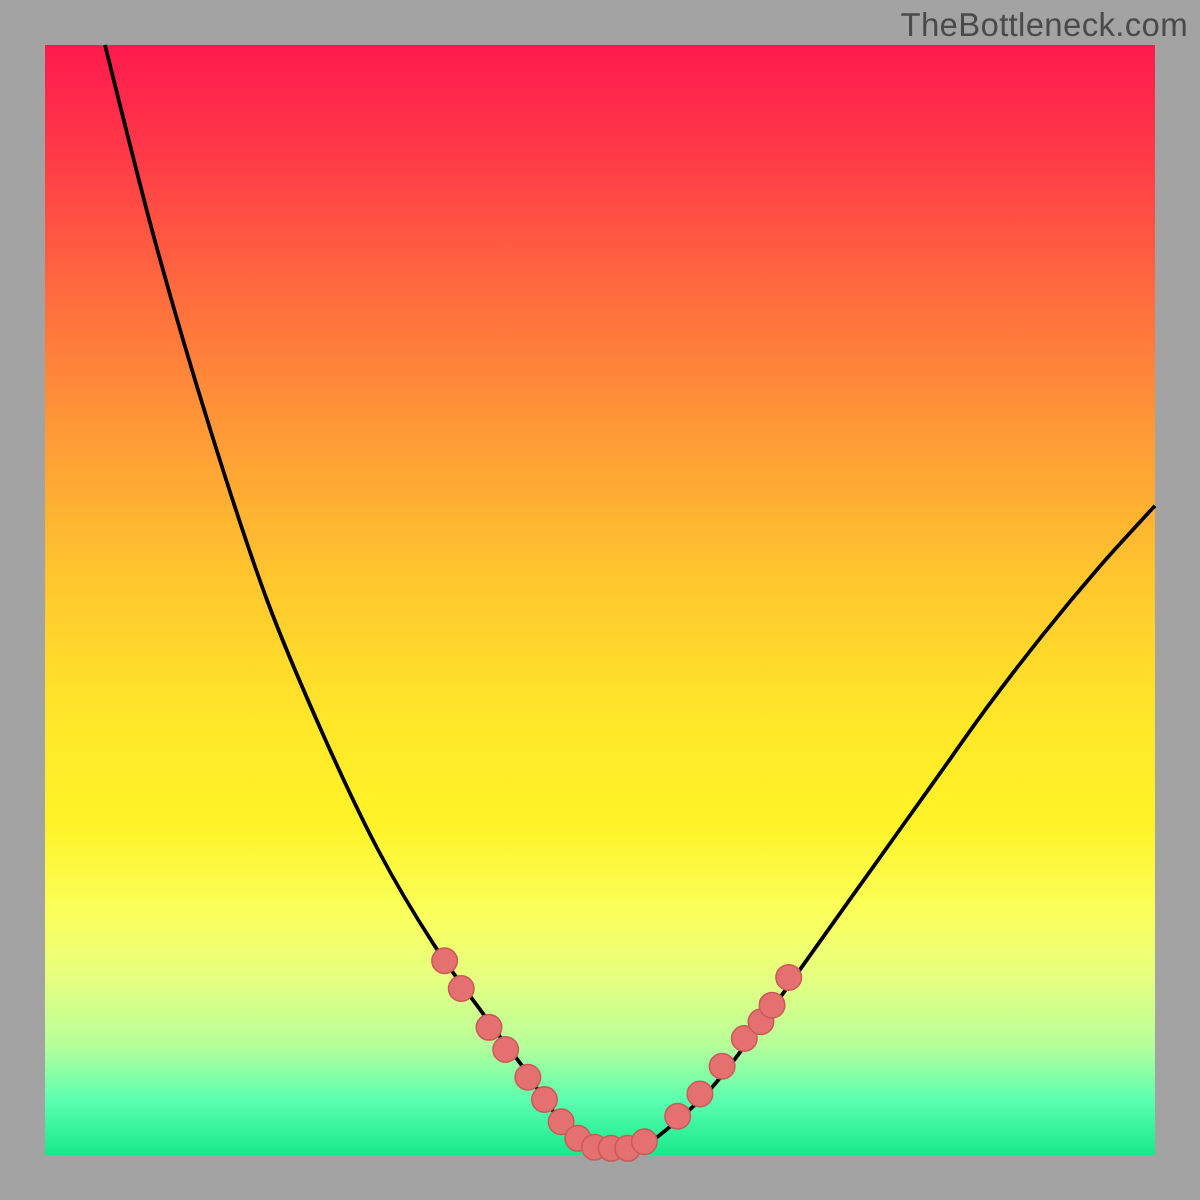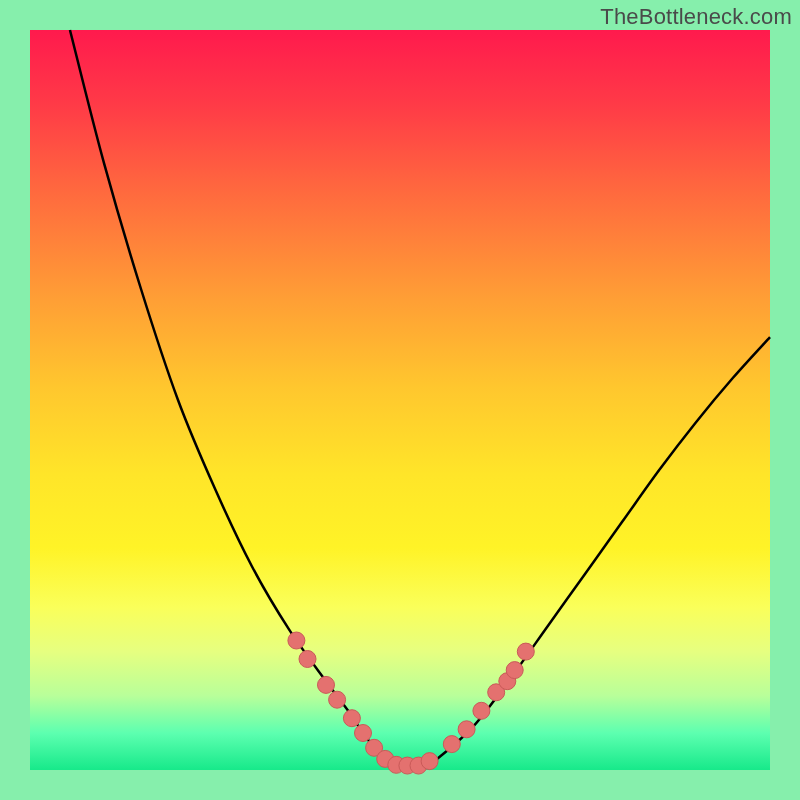--- a/index.html
+++ b/index.html
@@ -8,21 +8,21 @@
     width: 800px;
     height: 800px;
     background: #000;
     overflow: hidden;
     font-family: Arial, Helvetica, sans-serif;
   }
   .frame {
     position: relative;
     width: 800px;
     height: 800px;
-    background: #86efac;
+    background: #a3a3a3;
   }
   .plot {
     position: absolute;
     left: 30px;
     top: 30px;
     width: 740px;
     height: 740px;
     background: linear-gradient(to bottom,
       #ff1a4d 0%,
       #ff3a47 10%,

